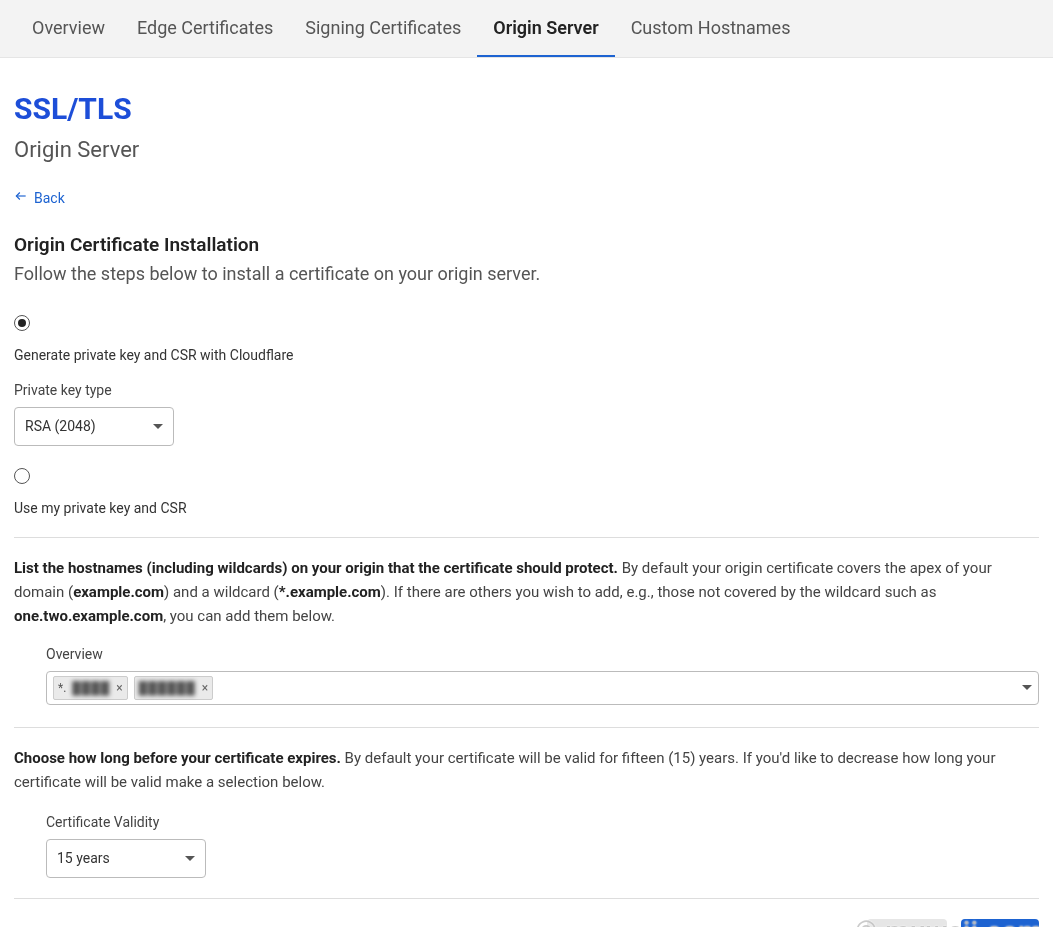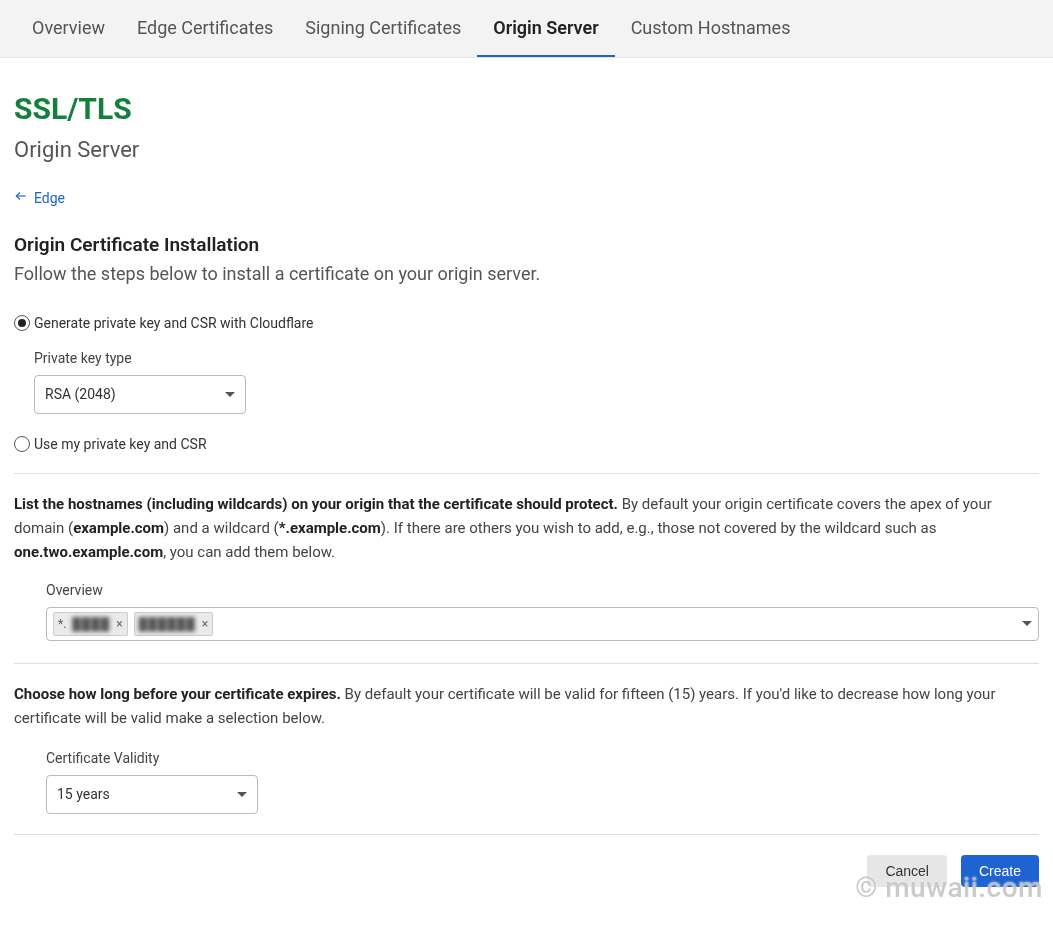--- a/index.html
+++ b/index.html
@@ -28,21 +28,21 @@
       color: #222;
       font-weight: 600;
       border-bottom: 2px solid #1d63d1;
     }
     .content {
       padding: 28px 14px 20px 14px;
     }
     h1 {
       font-size: 30px;
       font-weight: 700;
-      color: #15803d;
+      color: #1d4ed8;
     }
     h2.sub {
       font-size: 22px;
       font-weight: 400;
       color: #555;
       margin-top: 2px;
     }
     .back-link {
       display: inline-flex;
       align-items: center;
@@ -66,23 +66,24 @@
     p.para {
       font-size: 15px;
       color: #444;
       margin-top: 24px;
       line-height: 1.6;
     }
     p.para b { font-weight: 700; color: #222; }
     .radio-group { margin-top: 26px; }
     .radio-item {
       display: flex;
-      gap: 4px;
+      gap: 14px;
       align-items: flex-start;
       margin-bottom: 18px;
+      flex-direction: column;
     }
     .radio-outer {
       width: 16px; height: 16px; border-radius: 50%;
       border: 1.5px solid #555; margin-top: 2px;
       display: flex; align-items: center; justify-content: center;
       flex-shrink: 0;
       cursor: pointer;
     }
     .radio-outer .radio-inner {
       width: 8px; height: 8px; border-radius: 50%; background: #222;
@@ -95,21 +96,21 @@
       color: #444;
       margin-bottom: 6px;
     }
     .select-box {
       display: inline-flex;
       align-items: center;
       justify-content: space-between;
       border: 1px solid #bbb;
       border-radius: 4px;
       padding: 8px 10px;
-      width: 212px;
+      width: 160px;
       font-size: 14px;
       color: #333;
       cursor: pointer;
       background: #fff;
     }
     .caret-down {
       width: 0; height: 0;
       border-left: 5px solid transparent;
       border-right: 5px solid transparent;
       border-top: 5px solid #555;
@@ -188,21 +189,21 @@
   <h1>SSL/TLS</h1>
   <h2 class="sub">Origin Server</h2>
 
   <div class="back-link">
     <span>
       <svg width="14" height="14" viewBox="0 0 24 24" fill="none" stroke="#1d63d1" stroke-width="2">
             <line x1="20" y1="12" x2="4" y2="12"></line>
             <polyline points="10 18 4 12 10 6"></polyline>
           </svg>
     </span>
-    <span>Edge</span>
+    <span>Back</span>
   </div>
 
   <h3 class="section-title">Origin Certificate Installation</h3>
   <p class="section-desc">Follow the steps below to install a certificate on your origin server.</p>
 
 
   <div class="radio-group">
     <div class="radio-item">
       <div class="radio-outer">
             <div class="radio-inner"></div>

